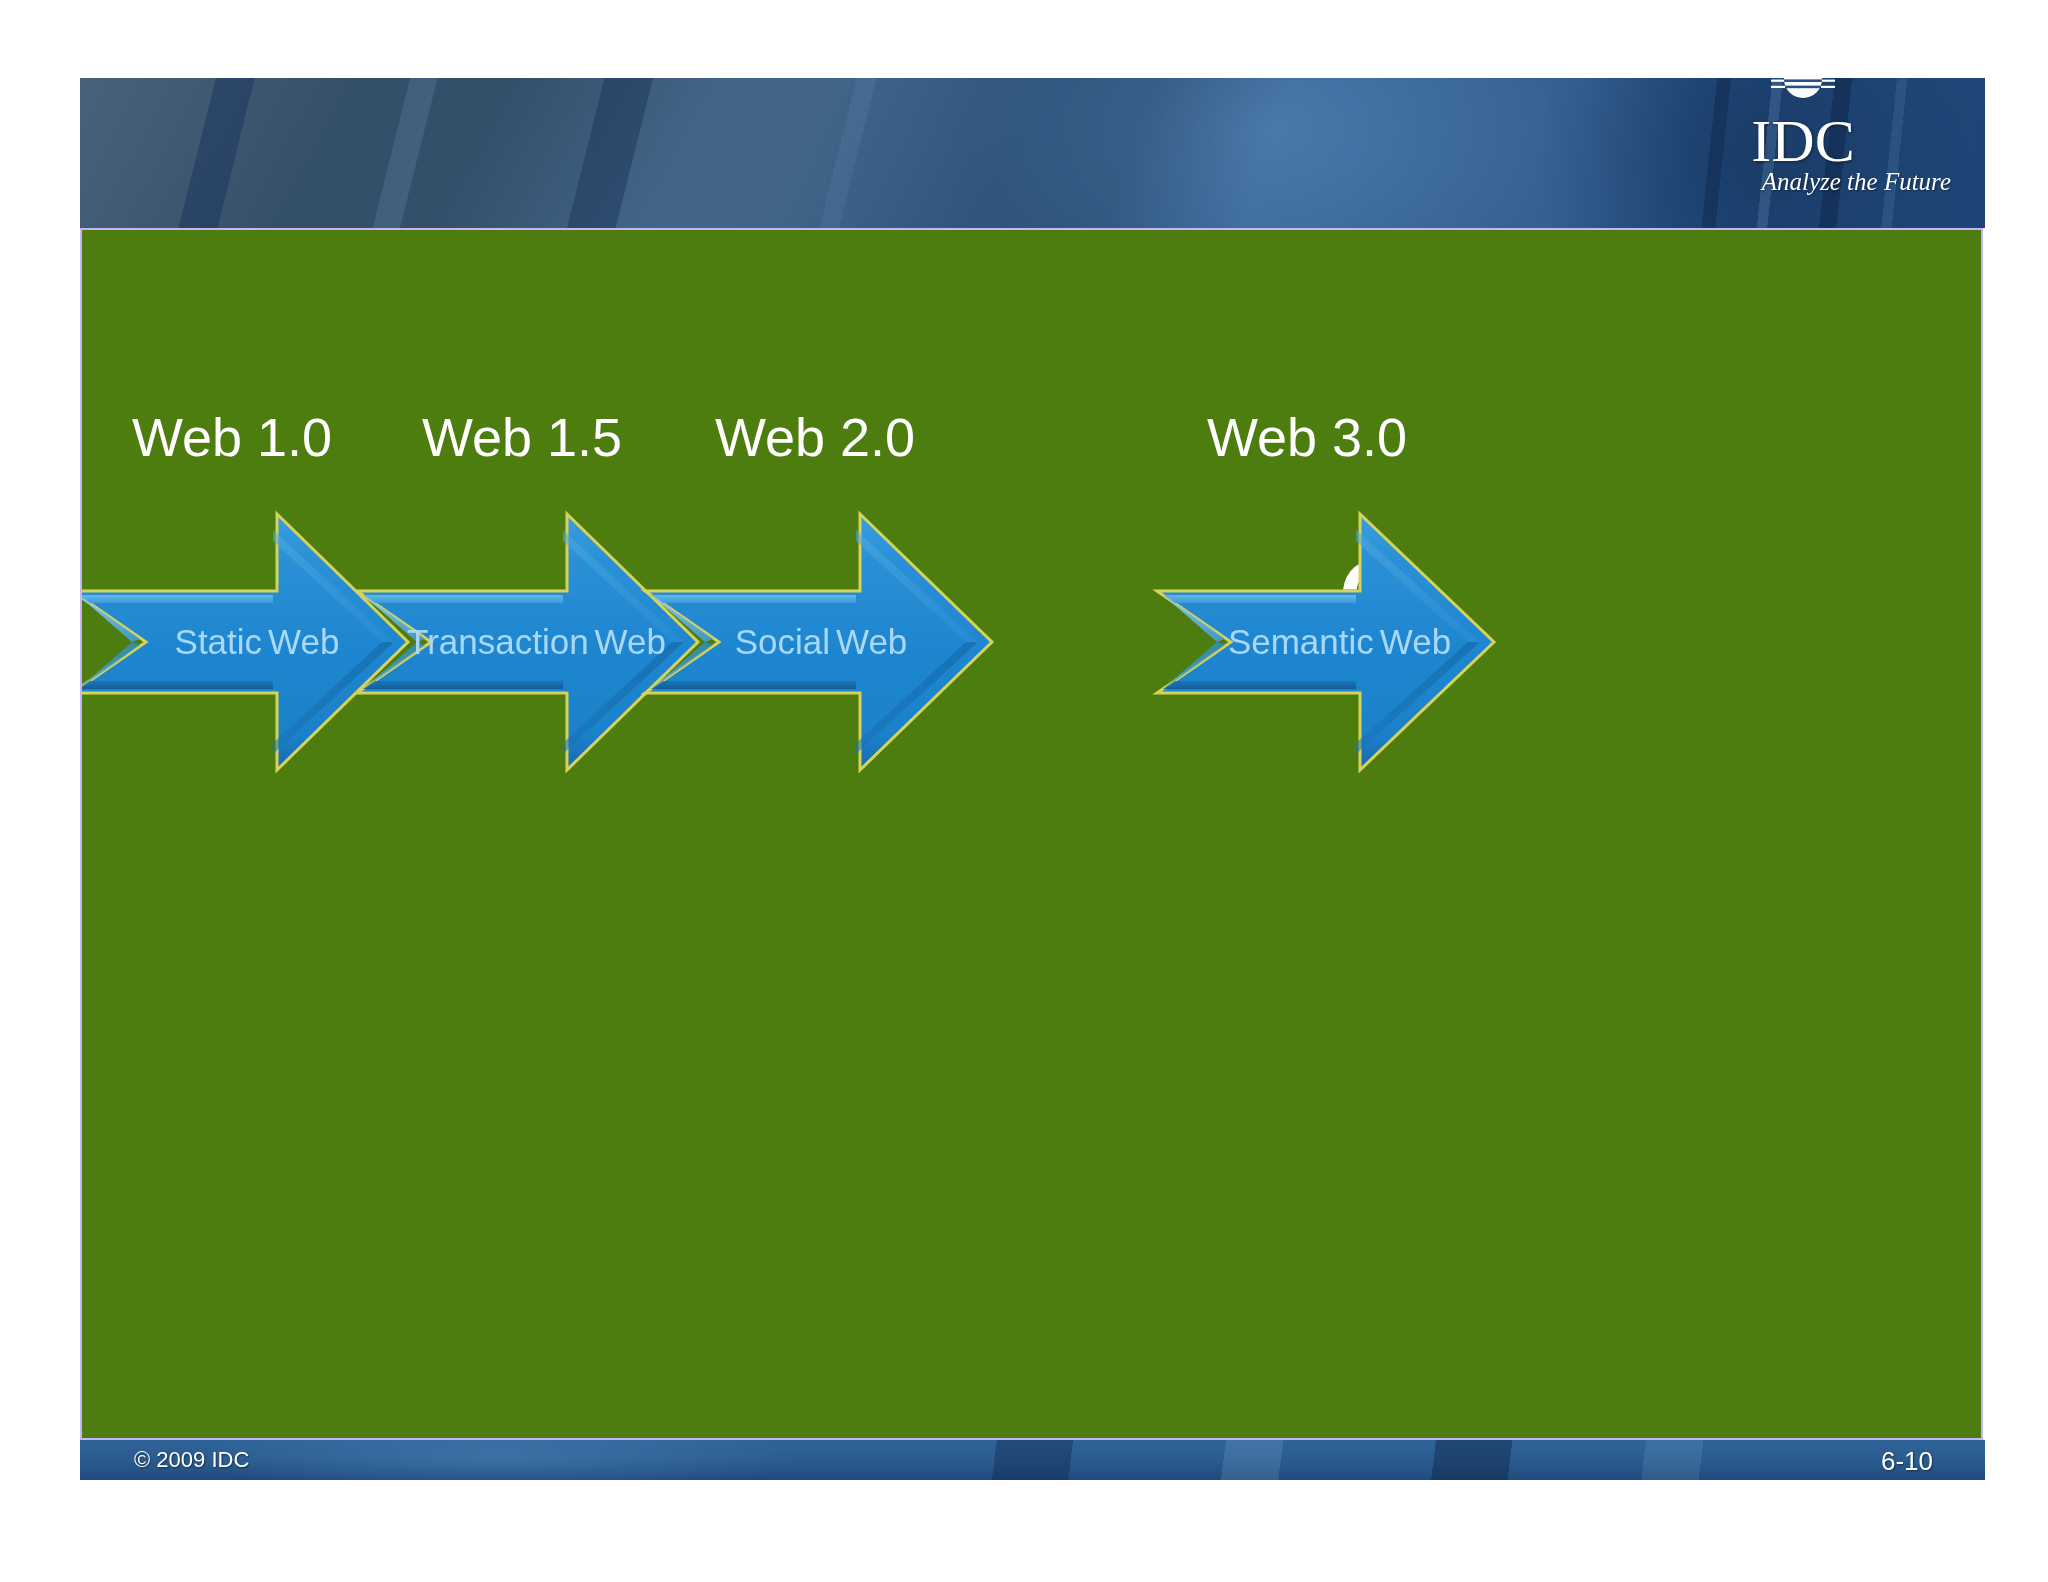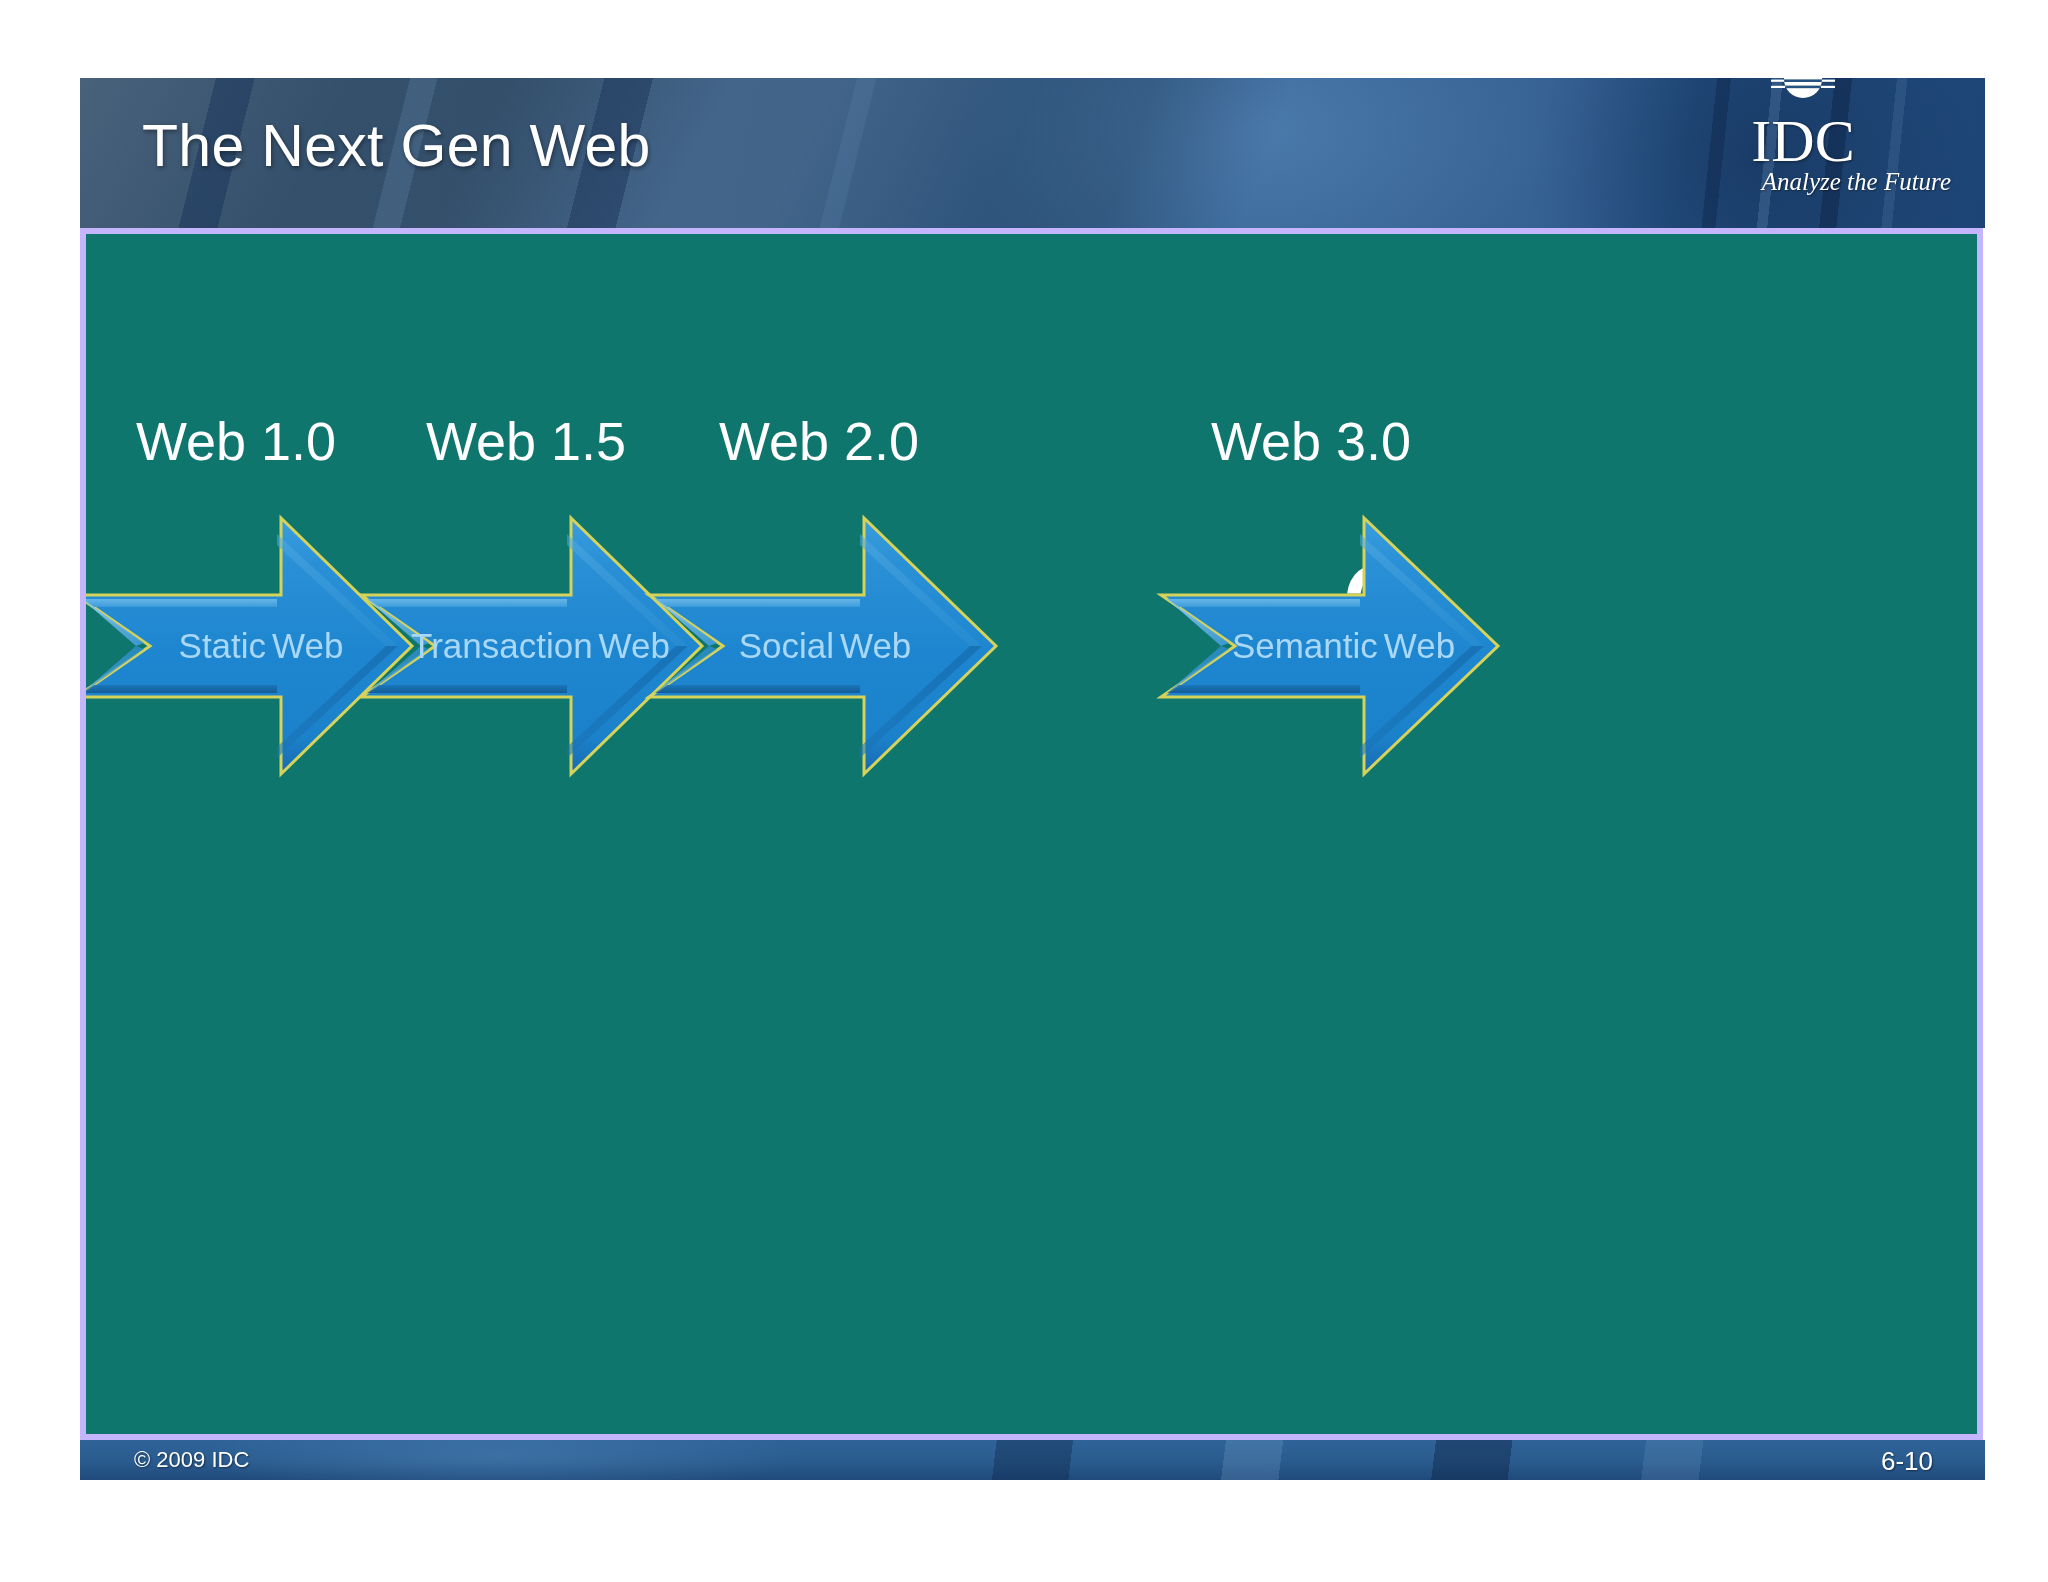--- a/index.html
+++ b/index.html
@@ -118,22 +118,22 @@
     white-space: nowrap;
   }
 
   
   #content {
     position: absolute;
     left: 0;
     top: 150px;
     width: 1903px;
     height: 1212px;
-    background: #0f766e;
-    border: 6px solid #c4b5fd;
+    background: #4d7c0f;
+    border: 2px solid #c4b5fd;
     box-sizing: border-box;
     overflow: hidden;
   }
 
   
   #diagram {
     position: absolute;
     inset: 0;
   }
   .stage {
@@ -223,21 +223,20 @@
 </style>
 </head>
 <body>
 
 <div id="slide">
 
   <div id="header">
     <div id="header-streaks"></div>
     <div id="header-right-texture"></div>
 
-    <div id="slide-title">The Next Gen Web</div>
 
     <div id="idc-logo">
       <div id="idc-mark">
         <svg id="idc-globe" viewBox="0 0 64 58">
           <defs>
             <clipPath id="globeClip">
                 <circle cx="32" cy="29" r="19"></circle>
               </clipPath>
           </defs>
           <circle cx="32" cy="29" r="19" fill="#ffffff"></circle>

